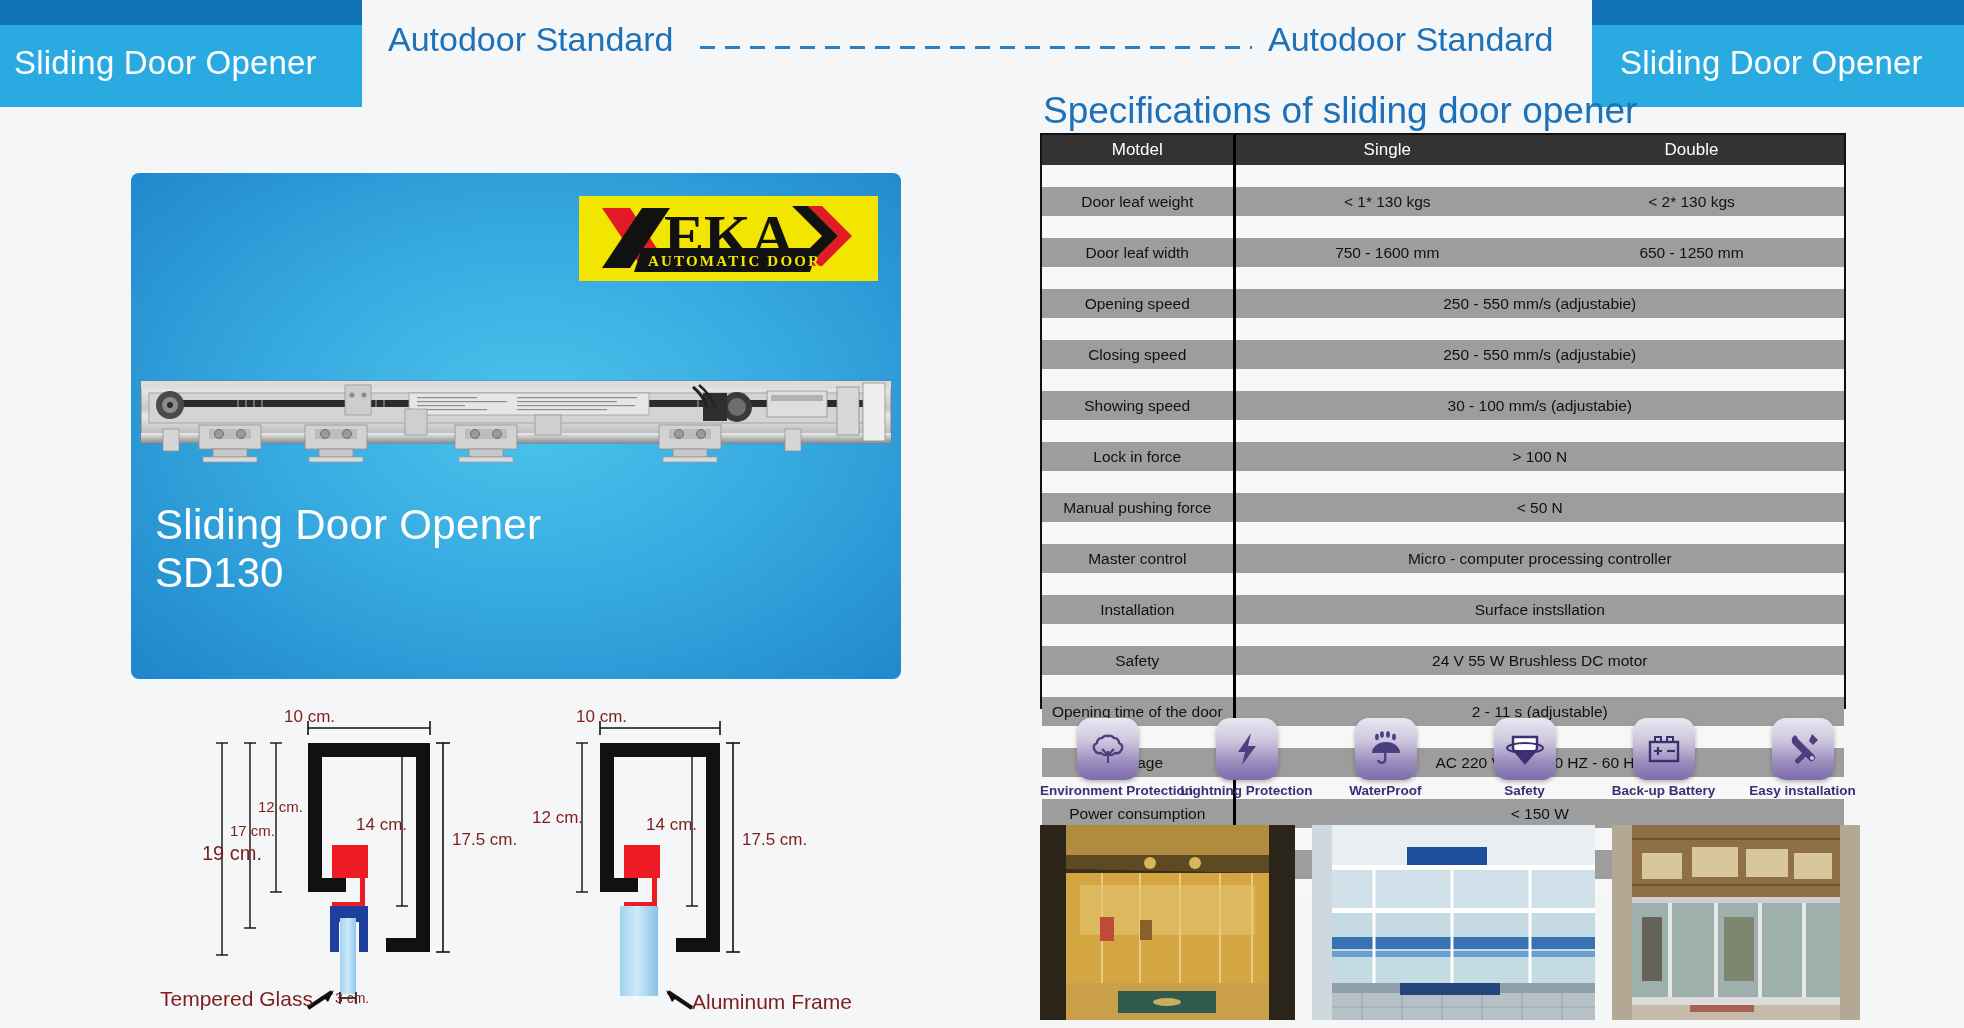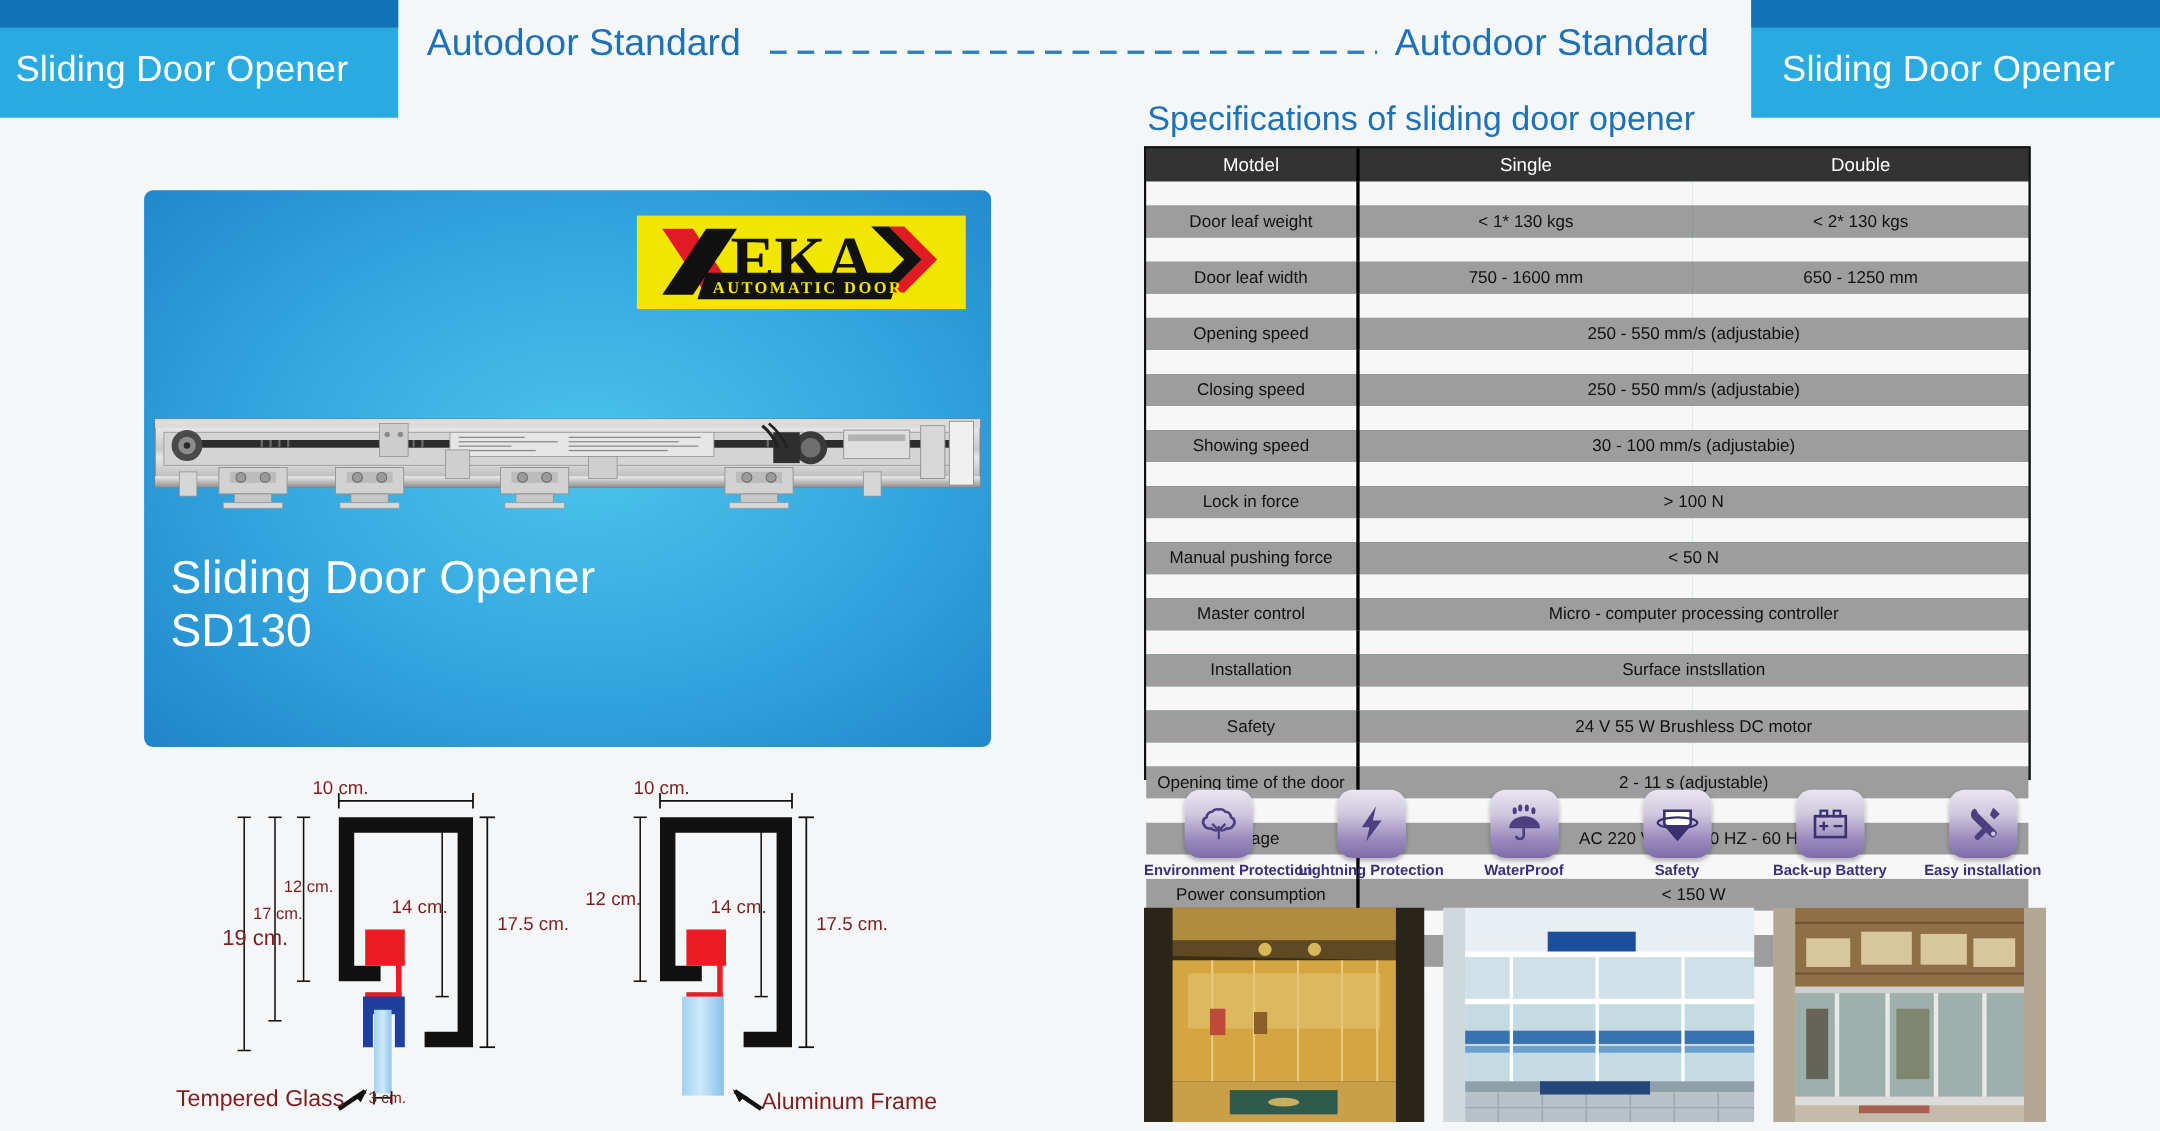--- a/index.html
+++ b/index.html
@@ -82,28 +82,28 @@
   .dia-left  { left: 0; }
   .dia-right { left: 340px; }
   .dia svg { display: block; }
   .dia-caption {
     position: absolute; font-size: 21px; color: #7f1d1d; white-space: nowrap;
   }
 
   
   .spec-heading {
     position: absolute; left: 1043px; top: 92px;
-    color: #1c71b8; font-size: 31px; line-height: 1;
+    color: #1c71b8; font-size: 37px; line-height: 1;
   }
 
   
   .spec-table-wrap {
     position: absolute; left: 1040px; top: 133px;
     width: 806px; height: 576px;
-    background: #14532d;
+    background: #c2410c;
     border: 2px solid #111;
   }
   table.spec { border-collapse: collapse; width: 100%; table-layout: fixed; }
   table.spec col.c-label { width: 192px; }
   table.spec th, table.spec td {
     font-size: 15.5px; color: #111; text-align: center;
     padding: 0; height: 29px; line-height: 29px; font-weight: 400;
   }
   table.spec thead th {
     background: #333333; color: #ffffff; height: 30px; line-height: 30px;

